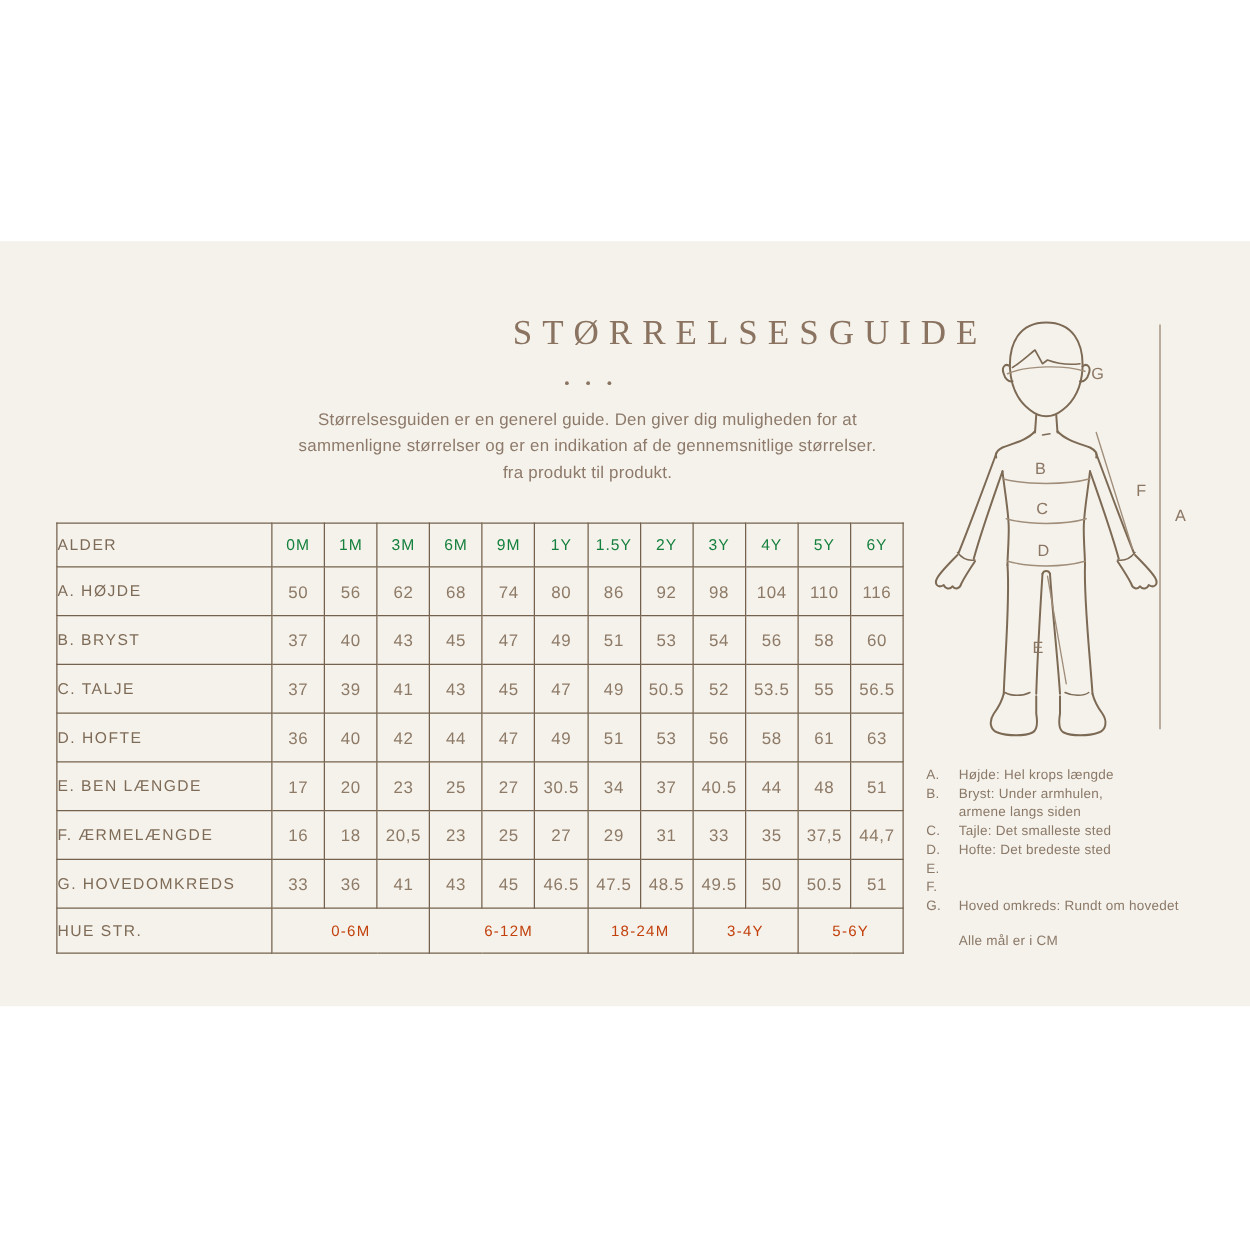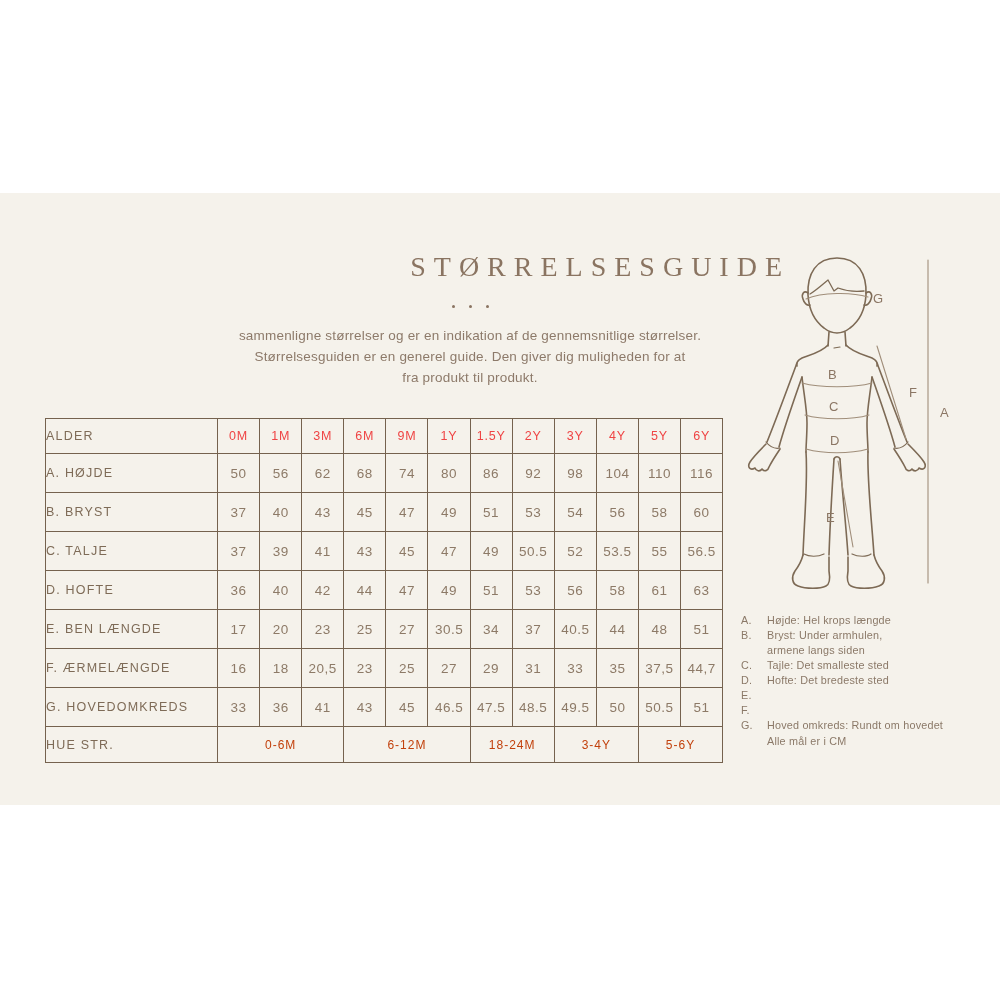--- a/index.html
+++ b/index.html
@@ -35,49 +35,49 @@
     font-weight:400;
   }
   table.size-table tr{height:39px;}
   table.size-table tr.hdr{height:35px;}
   table.size-table tr.hat{height:36px;}
   th.lbl{
     text-align:left;padding-left:18px;font-size:12.5px;letter-spacing:1.2px;
     color:#7e6b57;white-space:nowrap;
   }
   th.size,td.val,td.grp{text-align:center;}
-  th.size{font-size:12.5px;letter-spacing:0.8px;color:#ef4444;}
+  th.size{font-size:12.5px;letter-spacing:0.8px;color:#15803d;}
   td.val{font-size:13.5px;letter-spacing:0.5px;color:#8d7a67;}
   td.grp{font-size:12px;letter-spacing:1px;color:#c2410c;}
   .figure-wrap{position:absolute;left:740px;top:245px;width:230px;height:370px;}
   .figure-wrap svg{display:block;}
   .legend{
     position:absolute;left:741px;top:613px;width:228px;
     font-size:10.8px;line-height:14.5px;color:#8b7968;letter-spacing:0.2px;
   }
   .legend-row{display:flex;margin-bottom:0.5px;}
   .legend-key{width:26px;flex:0 0 26px;}
-  .legend-note{margin-top:2px;padding-left:26px;}
+  .legend-note{margin-top:14px;padding-left:26px;}
 </style>
 </head>
 <body>
 
 <div class="panel"></div>
 
 <div class="title">STØRRELSESGUIDE</div>
 
 <div class="divider">
   <span class="dot"></span>
   <span class="dot"></span>
   <span class="dot"></span>
 </div>
 
 <div class="intro">
+  <div>Størrelsesguiden er en generel guide. Den giver dig muligheden for at</div>
   <div>sammenligne størrelser og er en indikation af de gennemsnitlige størrelser.</div>
-  <div>Størrelsesguiden er en generel guide. Den giver dig muligheden for at</div>
   <div>fra produkt til produkt.</div>
 </div>
 
 <table class="size-table">
   <colgroup>
     <col style="width:172px">
     <col span="12" style="width:42.1px">
   </colgroup>
   <tbody>
       <tr class="hdr">

